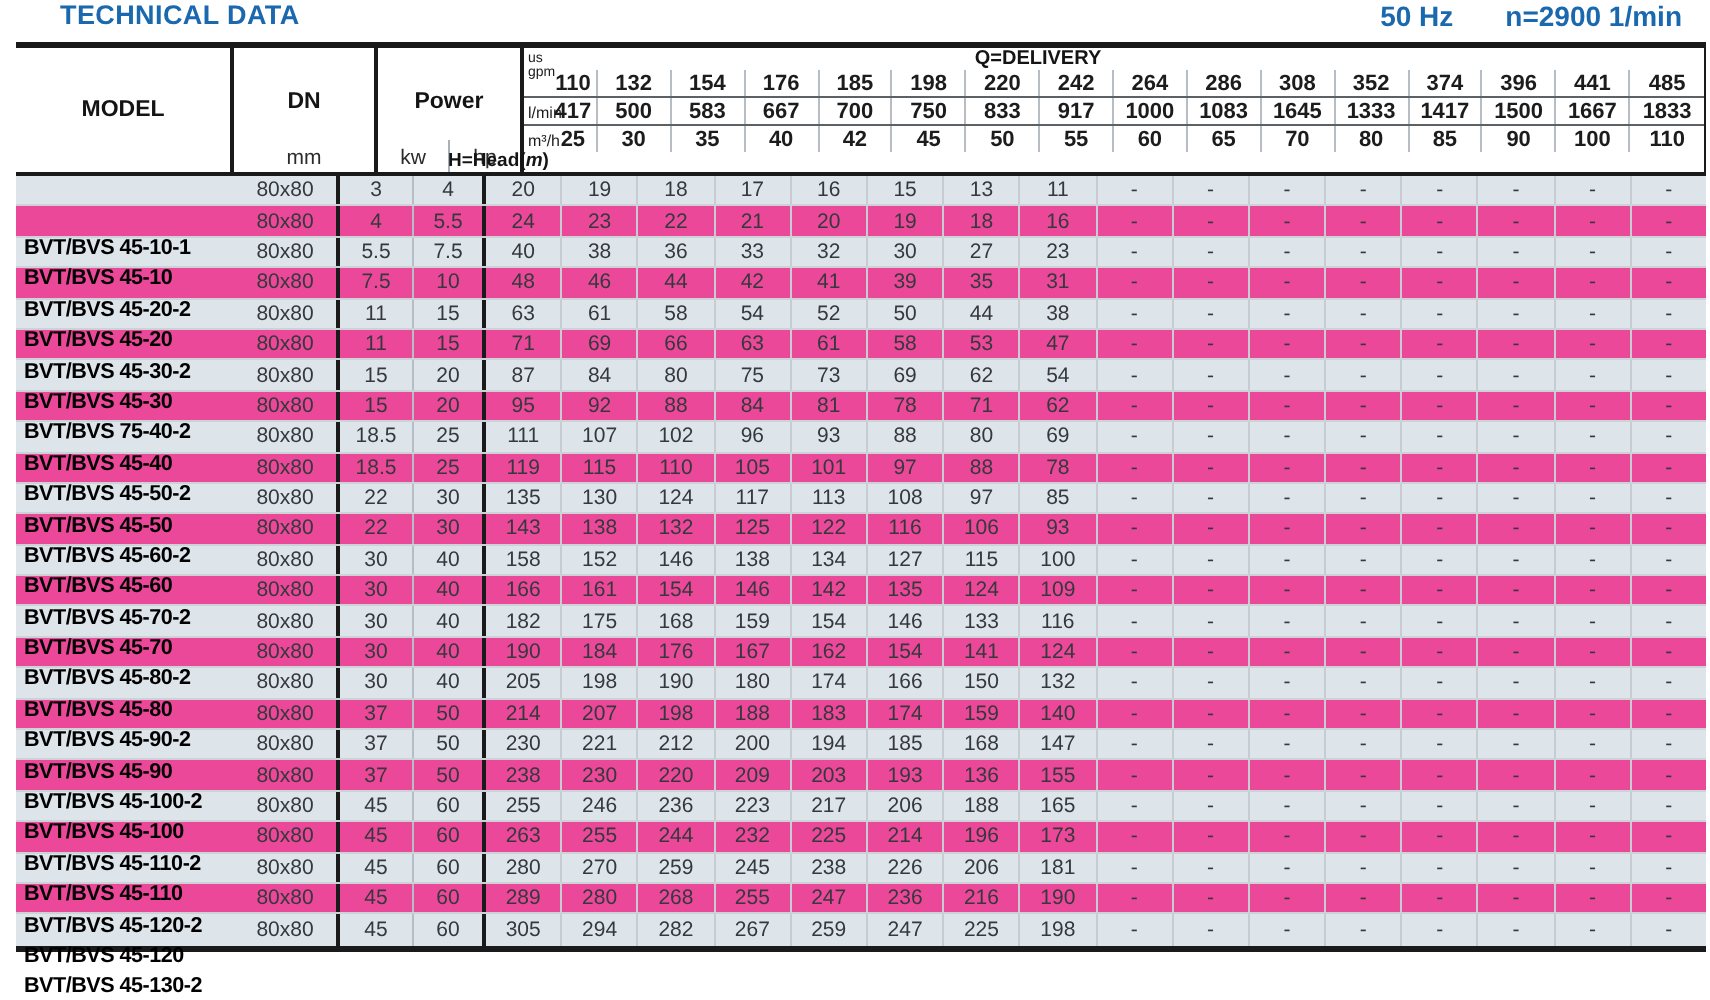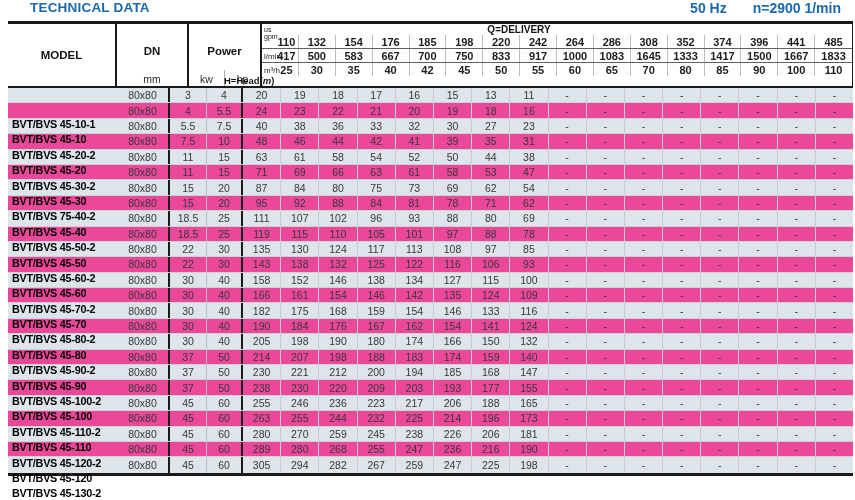--- a/index.html
+++ b/index.html
@@ -579,21 +579,21 @@
         <div class="c-model">BVT/BVS 45-100</div>
         <div class="c-dn">80x80</div>
         <div class="c-kw">37</div>
         <div class="c-hp">50</div>
         <div class="c-h">238</div>
         <div class="c-h">230</div>
         <div class="c-h">220</div>
         <div class="c-h">209</div>
         <div class="c-h">203</div>
         <div class="c-h">193</div>
-        <div class="c-h">177</div>
+        <div class="c-h">136</div>
         <div class="c-h">155</div>
         <div class="c-h">-</div>
         <div class="c-h">-</div>
         <div class="c-h">-</div>
         <div class="c-h">-</div>
         <div class="c-h">-</div>
         <div class="c-h">-</div>
         <div class="c-h">-</div>
         <div class="c-h last">-</div>
       </div>

